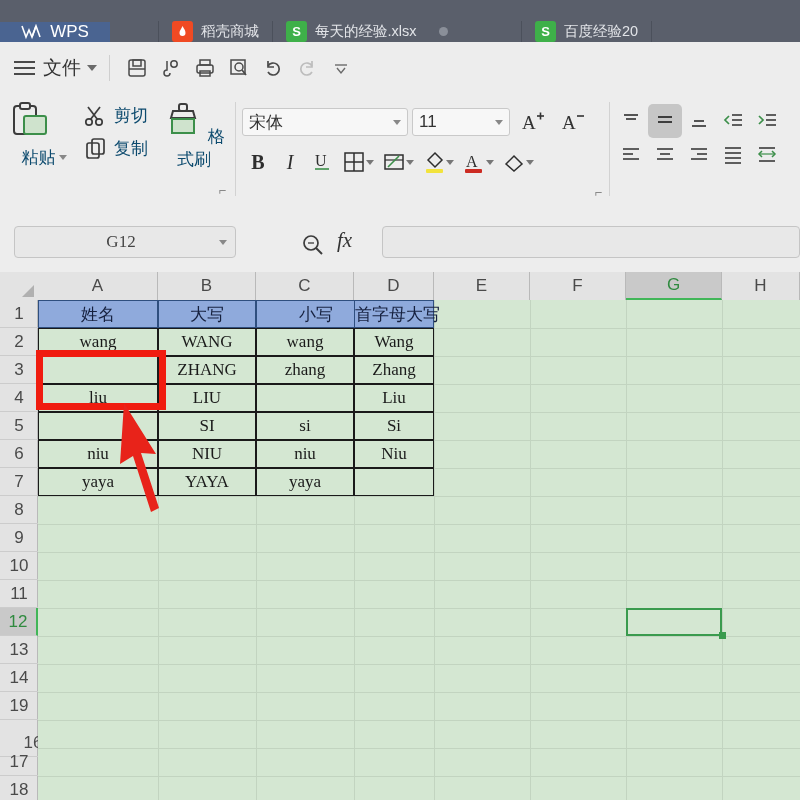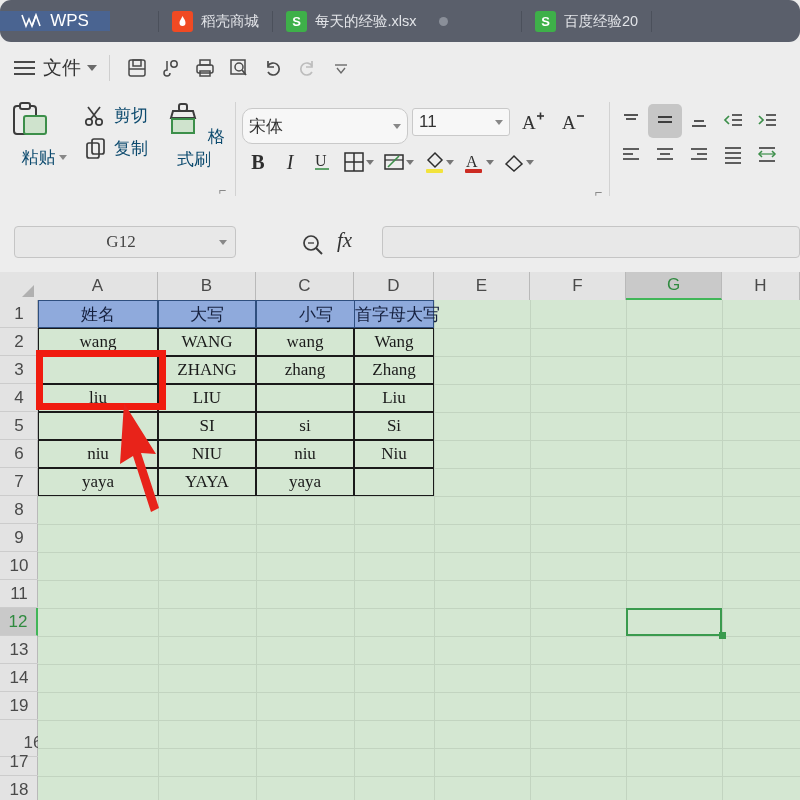--- a/index.html
+++ b/index.html
@@ -7,21 +7,21 @@
     width: 800px; height: 800px;
     overflow: hidden;
     font-family: "Liberation Sans", "DejaVu Sans", sans-serif;
     background: #ebebeb;
   }
   #app { position: relative; width: 800px; height: 800px; }
 
   
   .titlebar {
     position: absolute; top: 0; left: 0; width: 800px; height: 42px;
-    background: #5a5f6b; display: flex; align-items: center; border-radius: 11px;
+    background: #5a5f6b; display: flex; align-items: flex-end;
   }
   .wps-home {
     width: 110px; background: #4a6491; display: flex; align-items: center;
     justify-content: center; gap: 7px; color: #fff; font-size: 17px;
   }
   .wps-mark { width: 22px; height: 16px; position: relative; }
   .doc-tab {
     display: flex; align-items: center; gap: 8px;
     padding: 0 13px; color: #e2e4e8; font-size: 14.5px;
     border-right: 1px solid #4b505b; position: relative;
@@ -63,22 +63,22 @@
   .tgroup { position: absolute; top: 0; height: 112px; }
   .tgroup .sep { position: absolute; right: 0; top: 8px; width: 1px; height: 94px; background: #d2d2d2; }
   .paste-btn { position: absolute; left: 8px; top: 8px; width: 72px; text-align: left; }
   .lbl { font-size: 17px; color: #0c4a6e; }
   .clip-row { position: absolute; left: 84px; top: 10px; }
   .clip-item { display: flex; align-items: center; gap: 6px; margin-bottom: 10px; }
   .fmt-brush { position: absolute; left: 156px; top: 8px; width: 76px; text-align: center; }
   .expand-corner { position: absolute; font-size: 13px; color: #888; }
 
   .fontname {
-    position: absolute; left: 242px; top: 14px; width: 166px; height: 36px;
-    background: #f7f7f7; border: 1px solid #c9c9c9; border-radius: 10px;
+    position: absolute; left: 242px; top: 14px; width: 166px; height: 28px;
+    background: #f7f7f7; border: 1px solid #c9c9c9; border-radius: 3px;
     display: flex; align-items: center; box-sizing: border-box; padding: 8px 6px;
   }
   .fontname .txt { font-size: 17px; color: #333; flex: 1; }
   .fontsize {
     position: absolute; left: 412px; top: 14px; width: 98px; height: 28px;
     background: #f7f7f7; border: 1px solid #c9c9c9; border-radius: 3px;
     display: flex; align-items: center; box-sizing: border-box; padding: 0 6px;
   }
   .fontsize .txt { font-size: 17px; color: #333; flex: 1; }
   .sm-caret { width: 0; height: 0; border-left: 4px solid transparent; border-right: 4px solid transparent;

